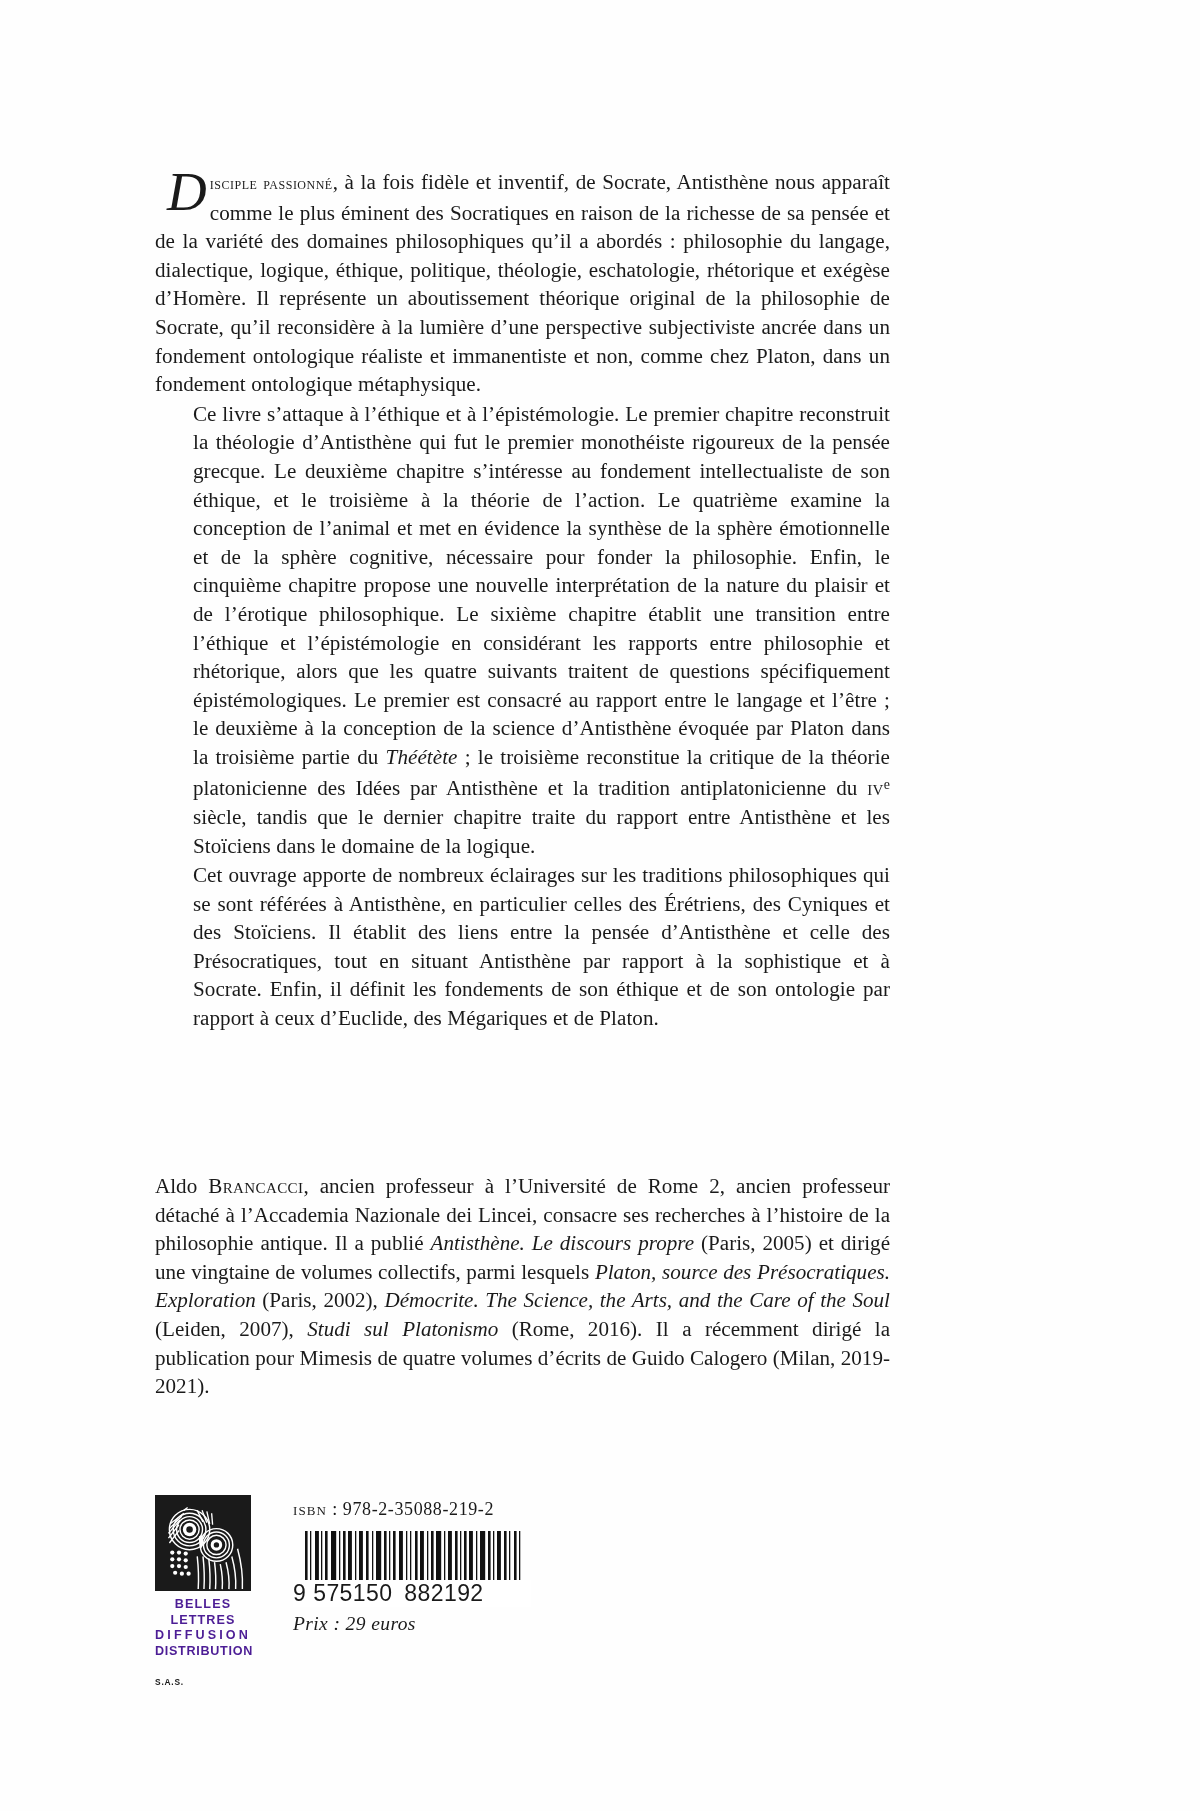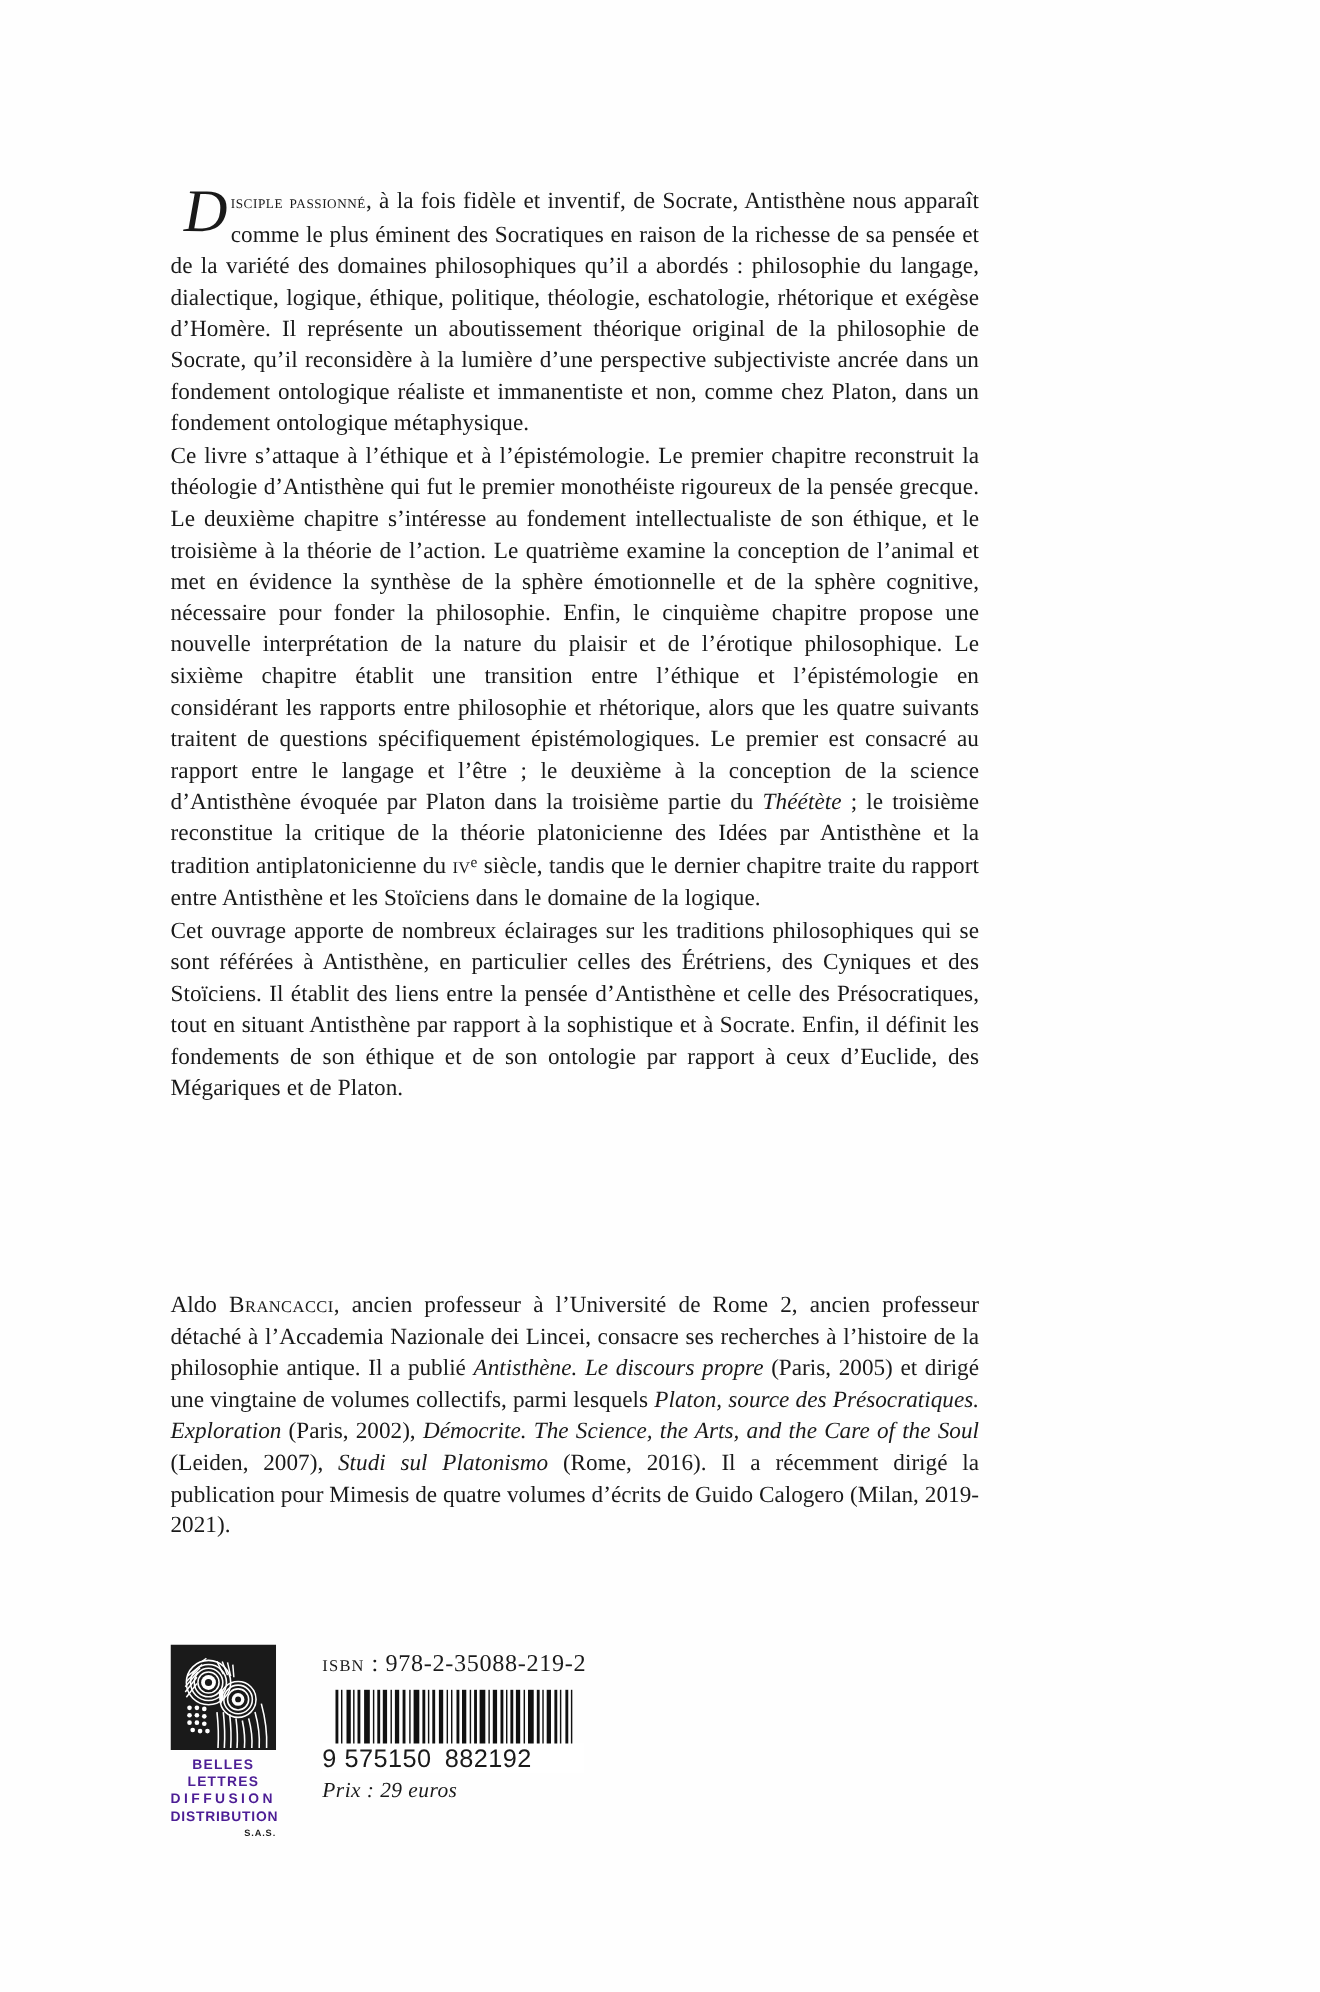--- a/index.html
+++ b/index.html
@@ -35,20 +35,21 @@
     margin: 0 0 0 0;
     text-align: justify;
     font-size: 21.1px;
     line-height: 28.6px;
     letter-spacing: 0.05px;
     word-spacing: 0.2px;
     hyphens: none;
   }
   p.body + p.body {
     margin-top: 1px;
+    margin-left: 38px;
   }
 
   .dropcap {
     float: left;
     font-family: "Liberation Serif", "DejaVu Serif", serif;
     font-style: italic;
     font-size: 55px;
     line-height: 40px;
     padding: 2px 3px 0 0;
     margin-left: 12px;
@@ -110,33 +111,32 @@
     letter-spacing: 1.1px;
     text-align: center;
     width: 96px;
     color: #4c1d95;
   }
   .publisher-name div:nth-child(2) { letter-spacing: 3.1px; }
   .publisher-name div:nth-child(3) { letter-spacing: 0.7px; }
   .publisher-sas {
     font-size: 8.4px;
     letter-spacing: 0.8px;
-    text-align: right;
     width: 96px;
     font-family: "Liberation Sans", "DejaVu Sans", sans-serif;
     font-weight: bold;
-    margin-top: 2px;
+    margin-top: 18px;
   }
 
   .isbn-area {
     margin-left: 30px;
     padding-top: 4px;
   }
   .isbn-line {
-    font-size: 22px;
+    font-size: 18px;
     letter-spacing: 0.6px;
     white-space: nowrap;
   }
   .isbn-label {
     font-variant: small-caps;
     letter-spacing: 1.1px;
   }
   .barcode-wrap {
     margin-top: 11px;
     width: 238px;

